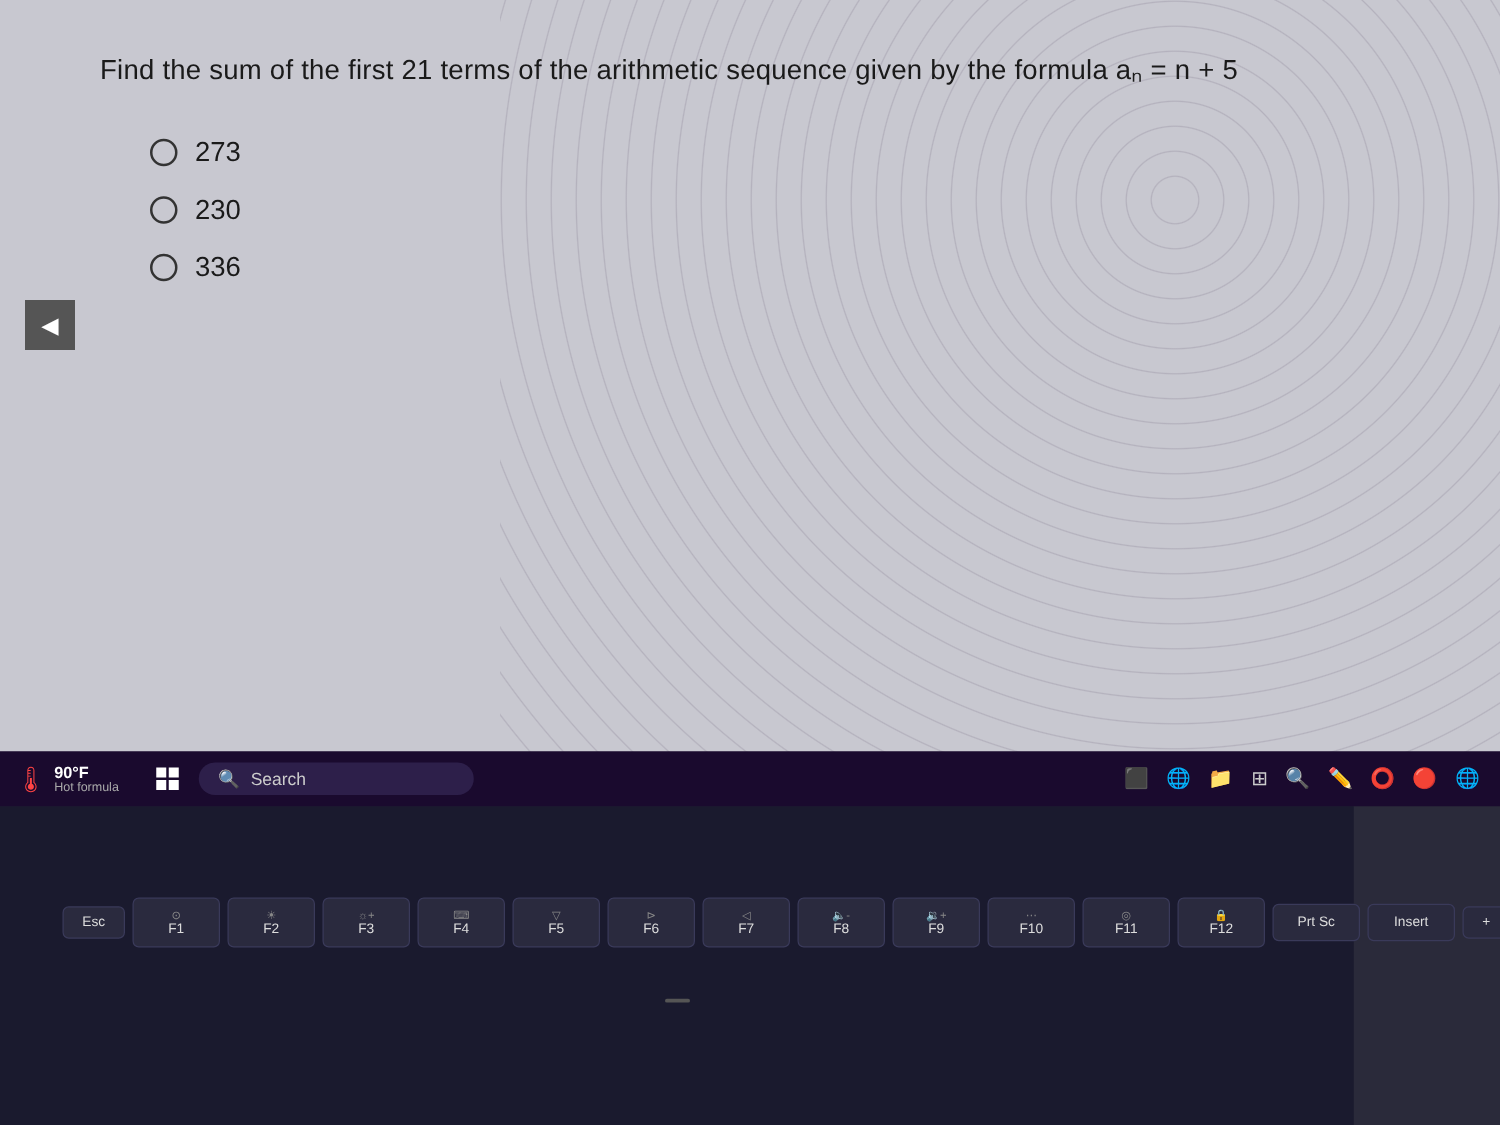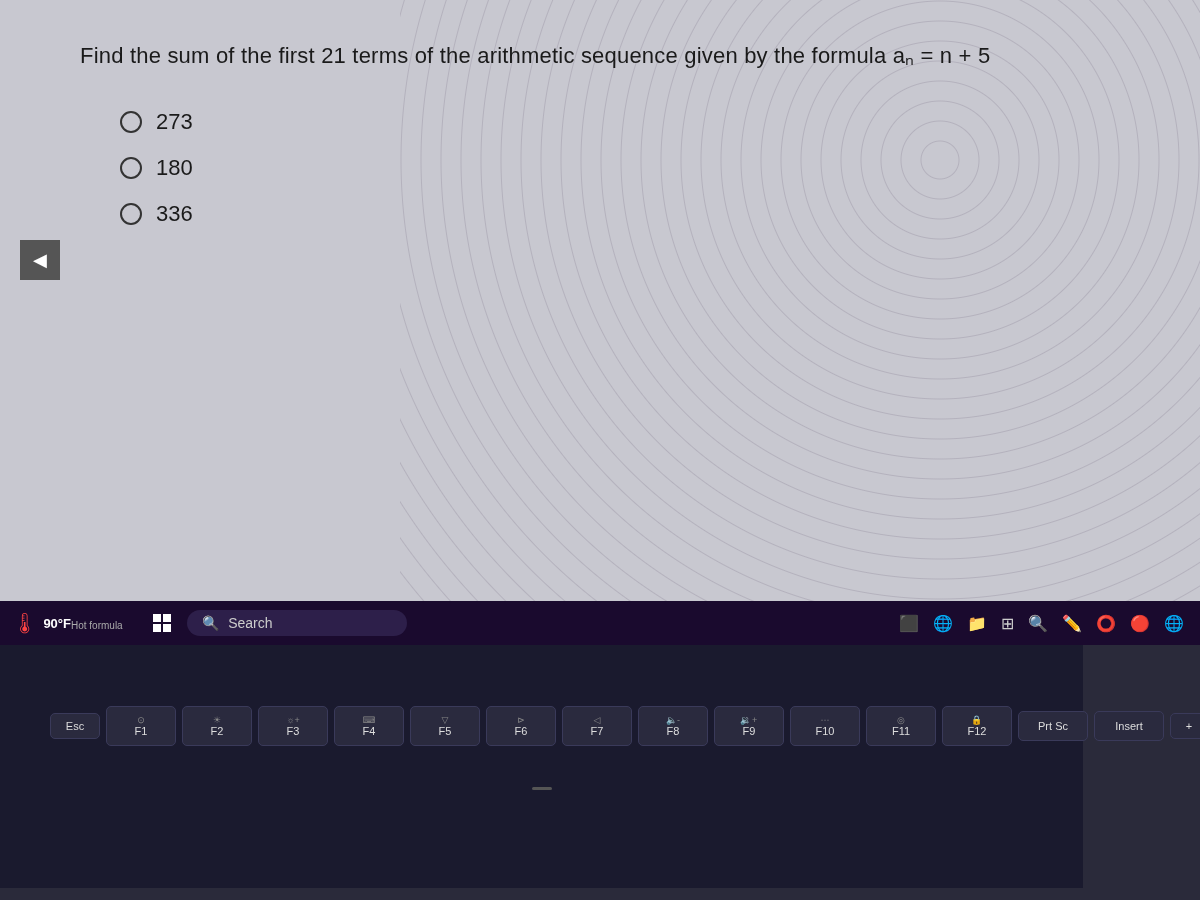--- a/index.html
+++ b/index.html
@@ -140,21 +140,21 @@
       font-size: 11px;
     }
 
     .weather-icon {
       font-size: 20px;
       color: #ff4444;
     }
 
     .weather-text {
       display: flex;
-      align-items: flex-end;
+      flex-direction: column;
     }
 
     .taskbar-start {
       margin-left: 10px;
       padding: 4px 8px;
       cursor: pointer;
     }
 
     .windows-icon {
       display: grid;
@@ -202,21 +202,21 @@
 
     .tb-icon {
       color: #ccc;
       font-size: 16px;
       cursor: pointer;
     }
 
     
     .keyboard-area {
       position: absolute;
-      bottom: 12px;
+      bottom: 0;
       left: 0;
       width: 1083px;
       height: 255px;
       background: #1a1a2e;
       display: flex;
       flex-direction: column;
       align-items: center;
       justify-content: center;
       padding: 10px 20px;
       gap: 10px;
@@ -295,21 +295,21 @@
   <div class="content">
     <div class="question-text">Find the sum of the first 21 terms of the arithmetic sequence given by the formula aₙ = n + 5</div>
 
     <ul class="options-list">
       <li class="option-item">
         <div class="radio-circle"></div>
         <span class="option-label">273</span>
       </li>
       <li class="option-item">
         <div class="radio-circle"></div>
-        <span class="option-label">180</span>
+        <span class="option-label">230</span>
       </li>
       <li class="option-item">
         <div class="radio-circle"></div>
         <span class="option-label">336</span>
       </li>
     </ul>
   </div>
 </div>
 
 <div class="taskbar">

